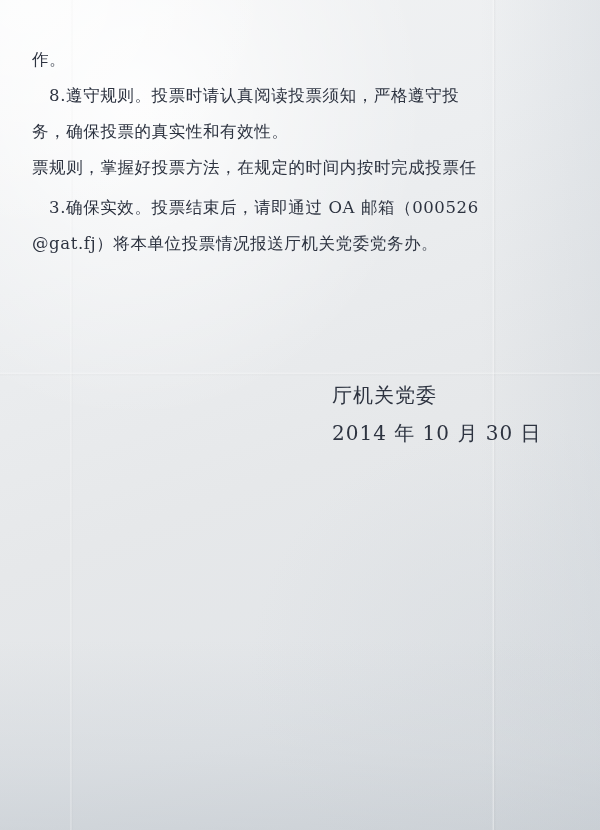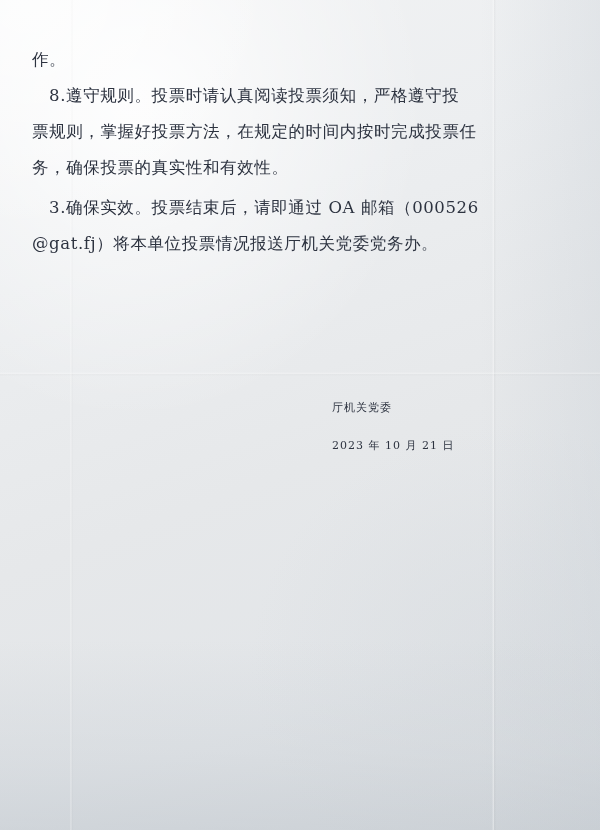--- a/index.html
+++ b/index.html
@@ -78,23 +78,23 @@
   }
 
   .line {
     position: absolute;
     white-space: pre;
   }
 
   .signature-block {
     position: absolute;
     left: 332px;
-    top: 389px;
+    top: 376px;
     color: #2d3340;
-    font-size: 11px;
+    font-size: 20px;
     line-height: 38px;
     letter-spacing: 1px;
   }
 
   .sig-line {
     white-space: pre;
   }
 
   .block-para {
     position: absolute;
@@ -113,28 +113,28 @@
   <div class="crease v1"></div>
   <div class="crease v2"></div>
   <div class="crease h1"></div>
 
   <div class="content doc-text">
 
     <div class="line" style="left:32px; top:42px;">作。</div>
 
     <div class="block-para" style="top:78px;">
       <div class="line" style="position:static;">　8.遵守规则。投票时请认真阅读投票须知，严格遵守投</div>
+      <div class="line" style="position:static;">务，确保投票的真实性和有效性。</div>
       <div class="line" style="position:static;">票规则，掌握好投票方法，在规定的时间内按时完成投票任</div>
-      <div class="line" style="position:static;">务，确保投票的真实性和有效性。</div>
     </div>
 
     <div class="block-para" style="top:190px;">
       <div class="line" style="position:static;">　3.确保实效。投票结束后，请即通过 OA 邮箱（000526</div>
       <div class="line" style="position:static;">@gat.fj）将本单位投票情况报送厅机关党委党务办。</div>
     </div>
 
     <div class="signature-block">
       <div class="sig-line">厅机关党委</div>
-      <div class="sig-line">2023 年 10 月 21 日</div>
+      <div class="sig-line">2014 年 10 月 30 日</div>
     </div>
 
   </div>
 </div>
 
 </body></html>

